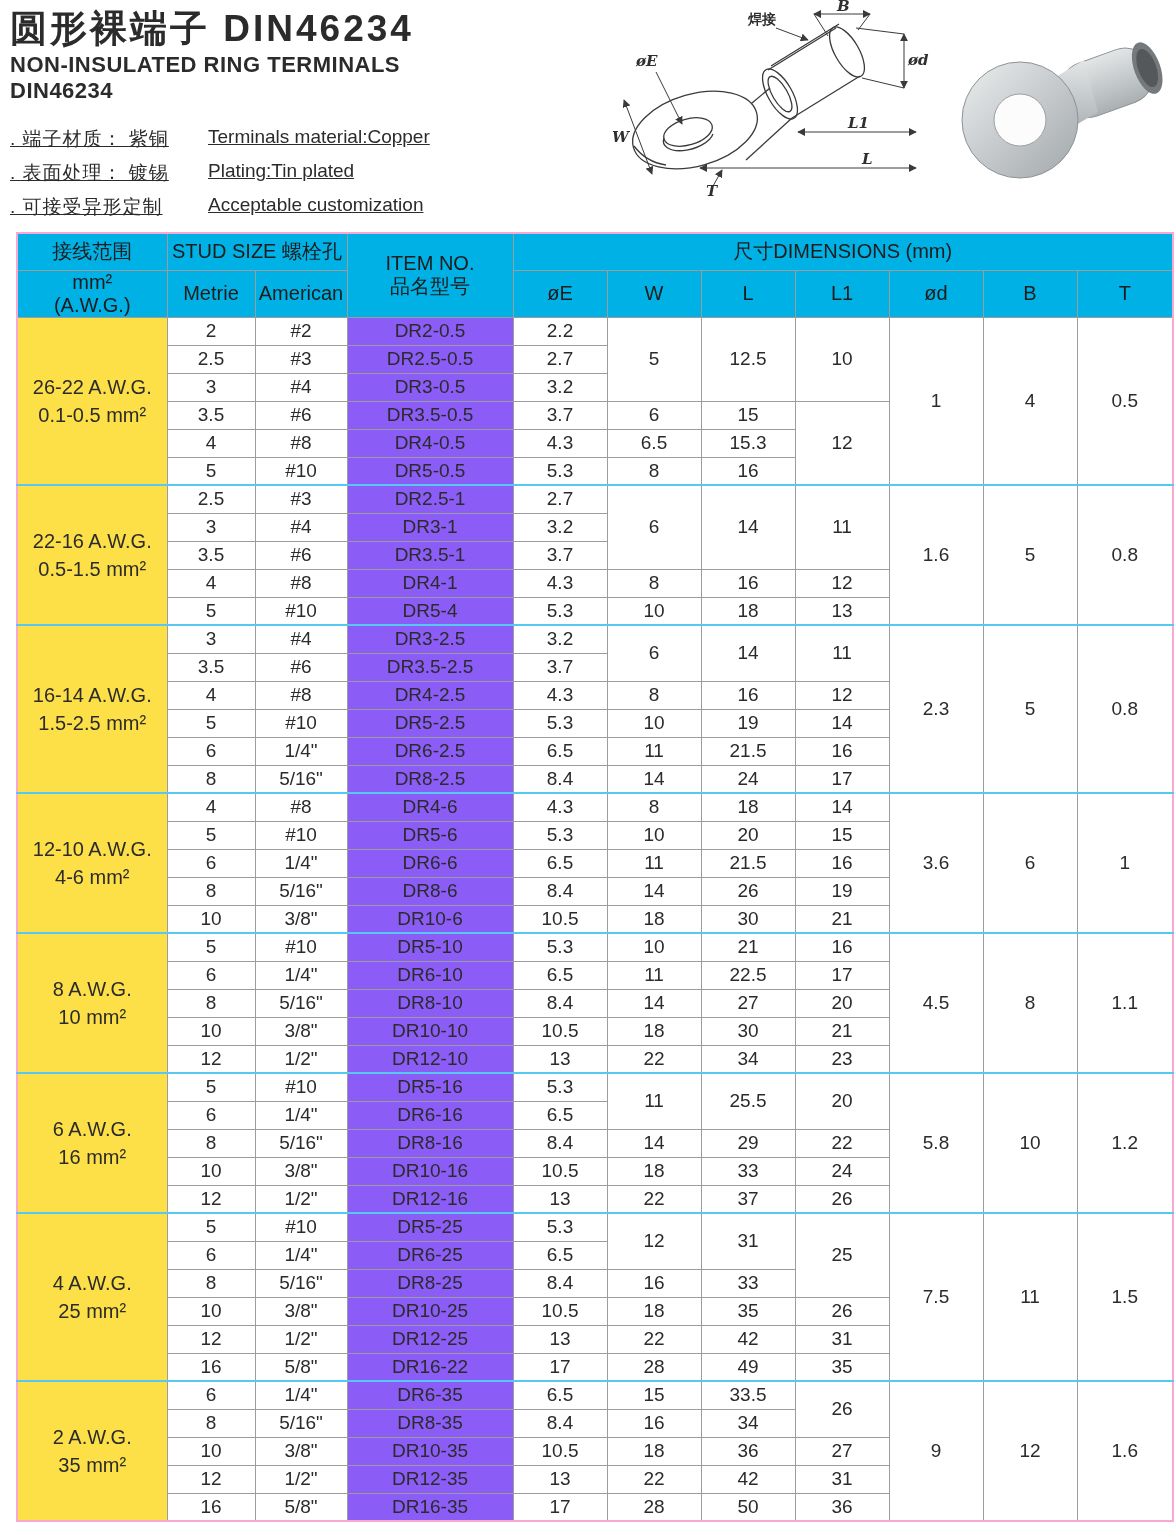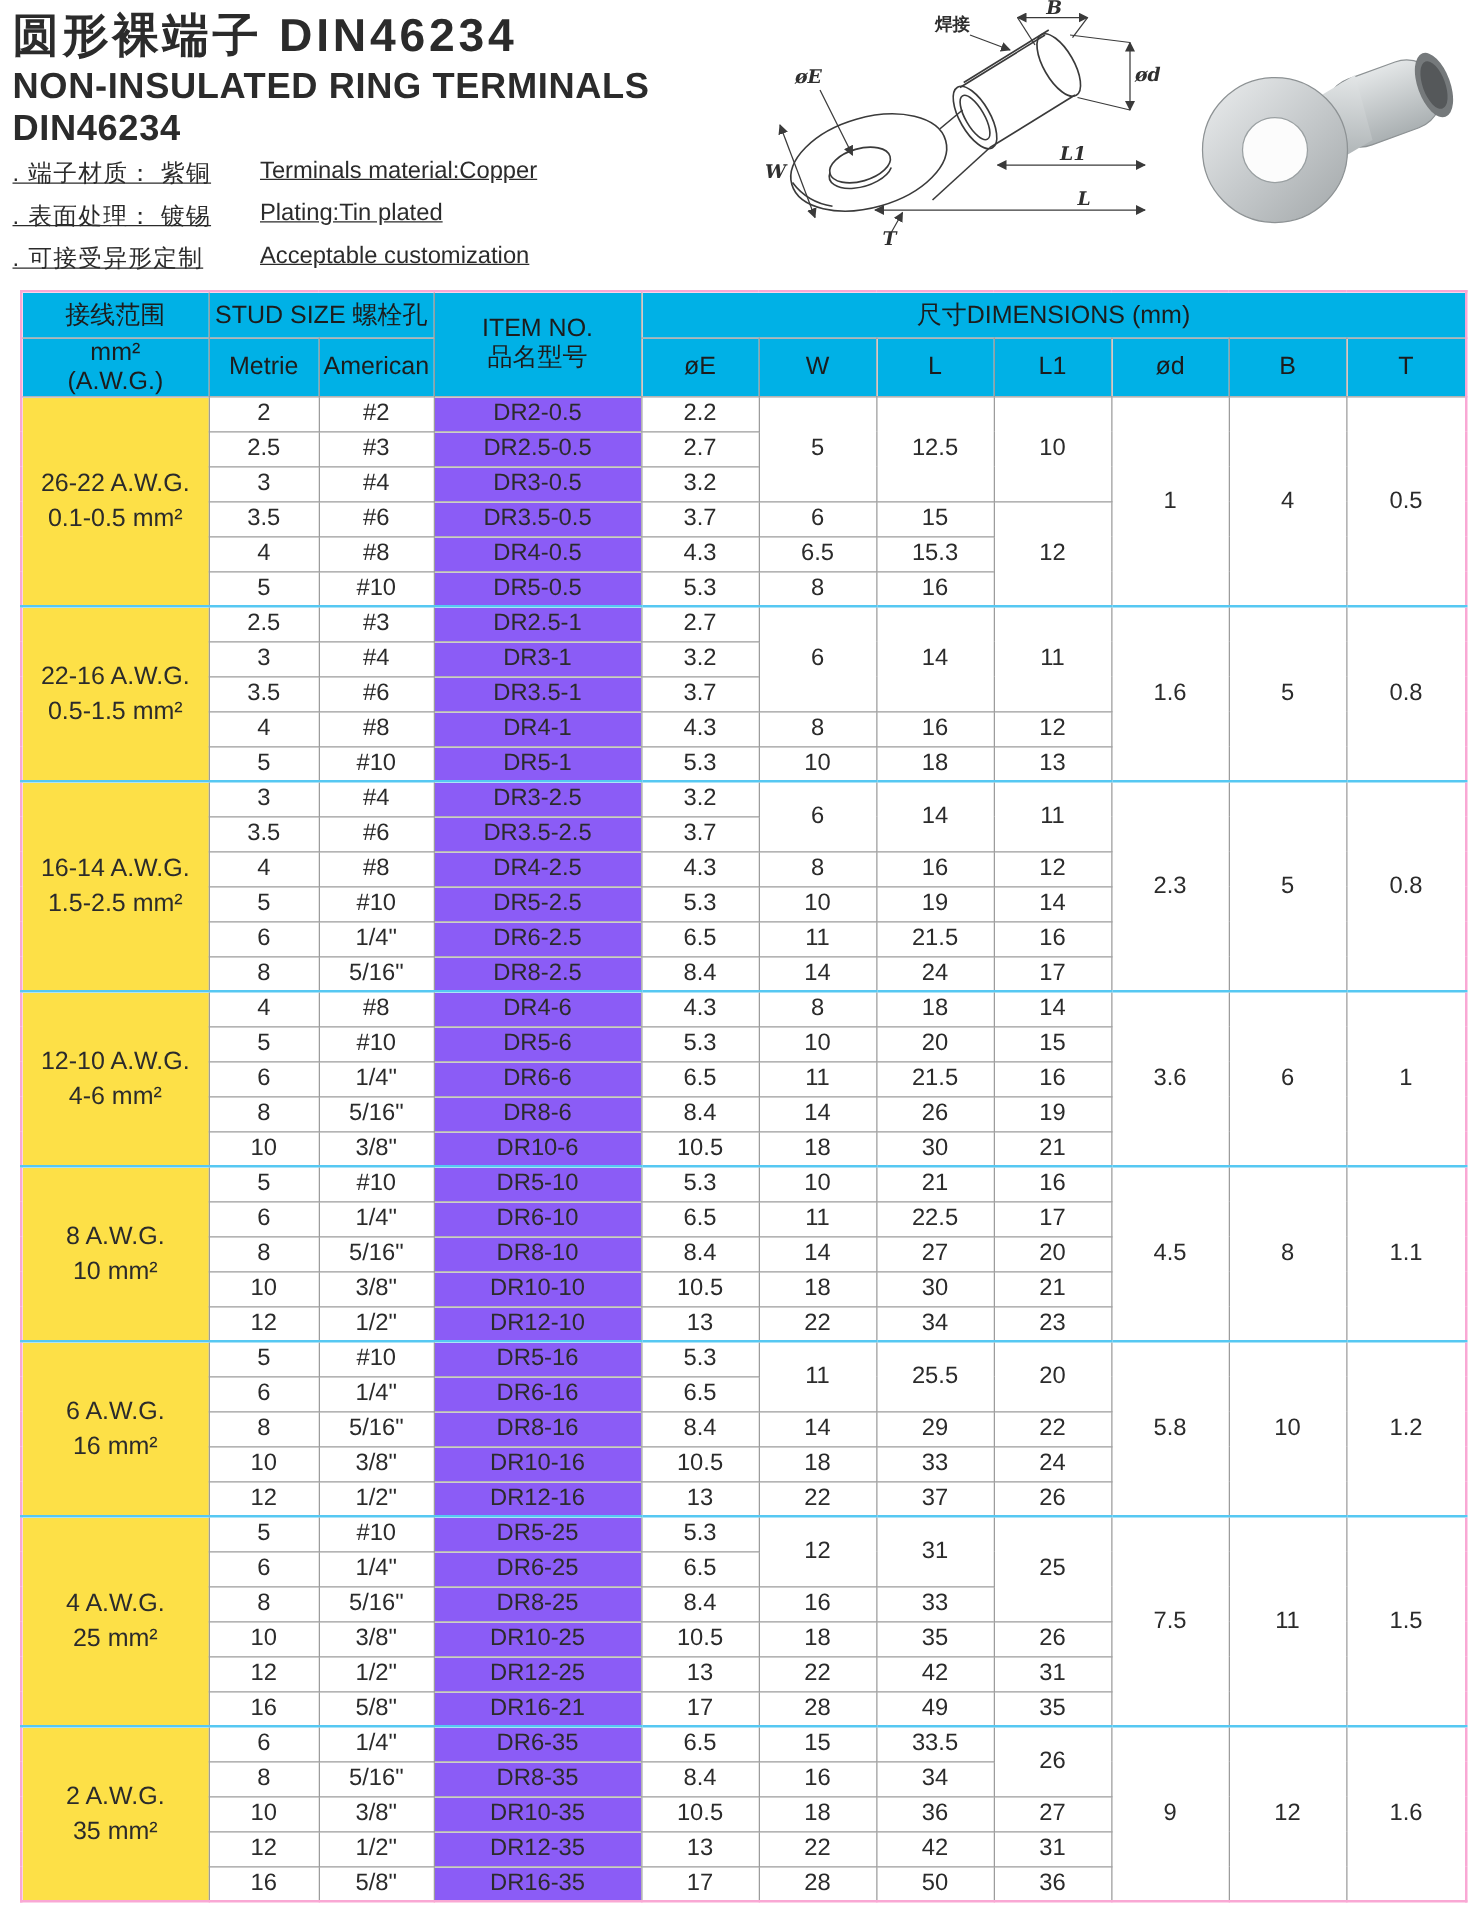--- a/index.html
+++ b/index.html
@@ -3,21 +3,21 @@
 <meta charset="utf-8">
 <style>
   * { box-sizing: border-box; }
   html,body { margin:0; padding:0; }
   body {
     width:1176px; height:1536px; position:relative; background:#ffffff;
     font-family:"Liberation Sans", sans-serif; color:#2b2b2b;
   }
   .top { position:relative; width:996px; height:222px; }
   .title-cn { position:absolute; left:10px; top:4px; font-size:37px; font-weight:bold; letter-spacing:3px; }
-  .title-en { position:absolute; left:10px; top:52px; font-size:29px; font-weight:bold; line-height:1.18; letter-spacing:.5px; }
+  .title-en { position:absolute; left:10px; top:52px; font-size:22px; font-weight:bold; line-height:1.18; letter-spacing:.5px; }
   .specs { position:absolute; left:10px; top:126px; font-size:19px;text-decoration:underline; }
   .spec-row { display:flex; height:34px; align-items:flex-start; }
   .spec-cn { width:198px; letter-spacing:1px; }
   .diagram-box { position:absolute; left:600px; top:0px; width:340px; height:215px; }
   .photo-box { position:absolute; left:942px; top:16px; width:225px; height:175px; }
 
   table.spec {
     position:absolute; left:16px; top:232px; width:1156px;
     border-collapse:collapse; table-layout:fixed;
     border:2px solid #f9a8d4;
@@ -260,21 +260,21 @@
         <td>#8</td>
         <td class="item">DR4-1</td>
         <td>4.3</td>
         <td>8</td>
         <td>16</td>
         <td>12</td>
       </tr>
       <tr>
         <td>5</td>
         <td>#10</td>
-        <td class="item">DR5-1</td>
+        <td class="item">DR5-4</td>
         <td>5.3</td>
         <td>10</td>
         <td>18</td>
         <td>13</td>
       </tr>
       <tr class="sep">
         <td rowspan="6" class="range">
           <div>16-14 A.W.G.</div>
           <div>1.5-2.5 mm²</div>
         </td>
@@ -528,21 +528,21 @@
         <td>1/2"</td>
         <td class="item">DR12-25</td>
         <td>13</td>
         <td>22</td>
         <td>42</td>
         <td>31</td>
       </tr>
       <tr>
         <td>16</td>
         <td>5/8"</td>
-        <td class="item">DR16-21</td>
+        <td class="item">DR16-22</td>
         <td>17</td>
         <td>28</td>
         <td>49</td>
         <td>35</td>
       </tr>
       <tr class="sep">
         <td rowspan="5" class="range">
           <div>2 A.W.G.</div>
           <div>35 mm²</div>
         </td>

